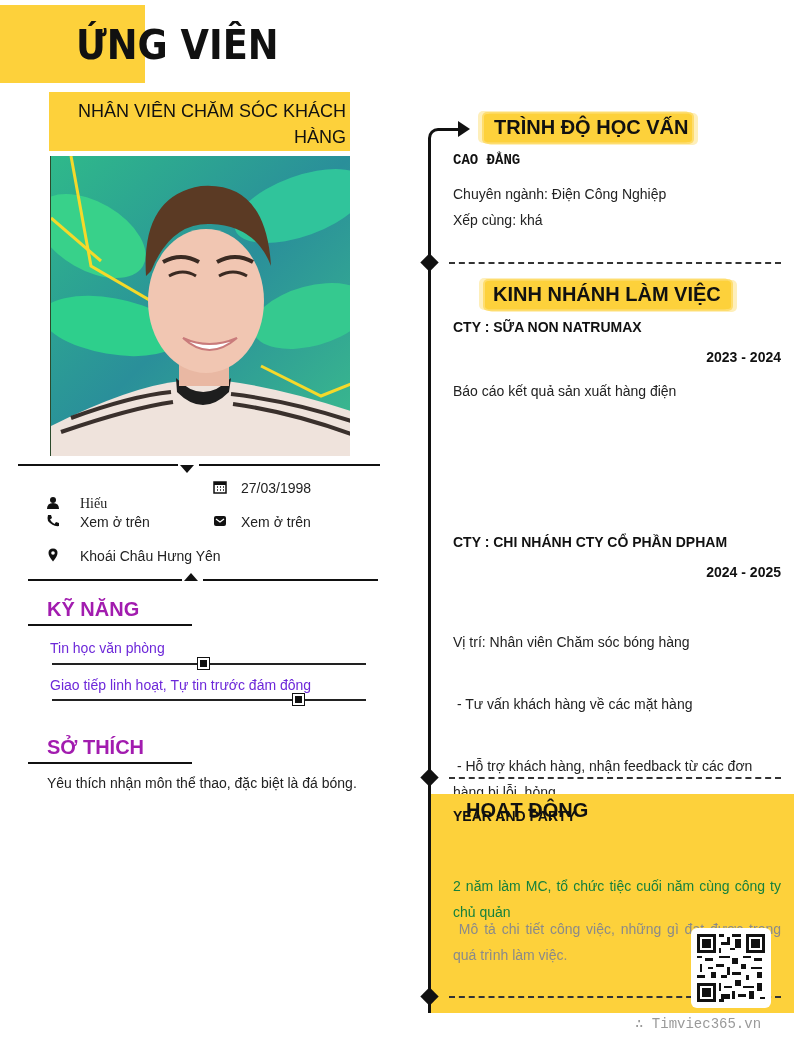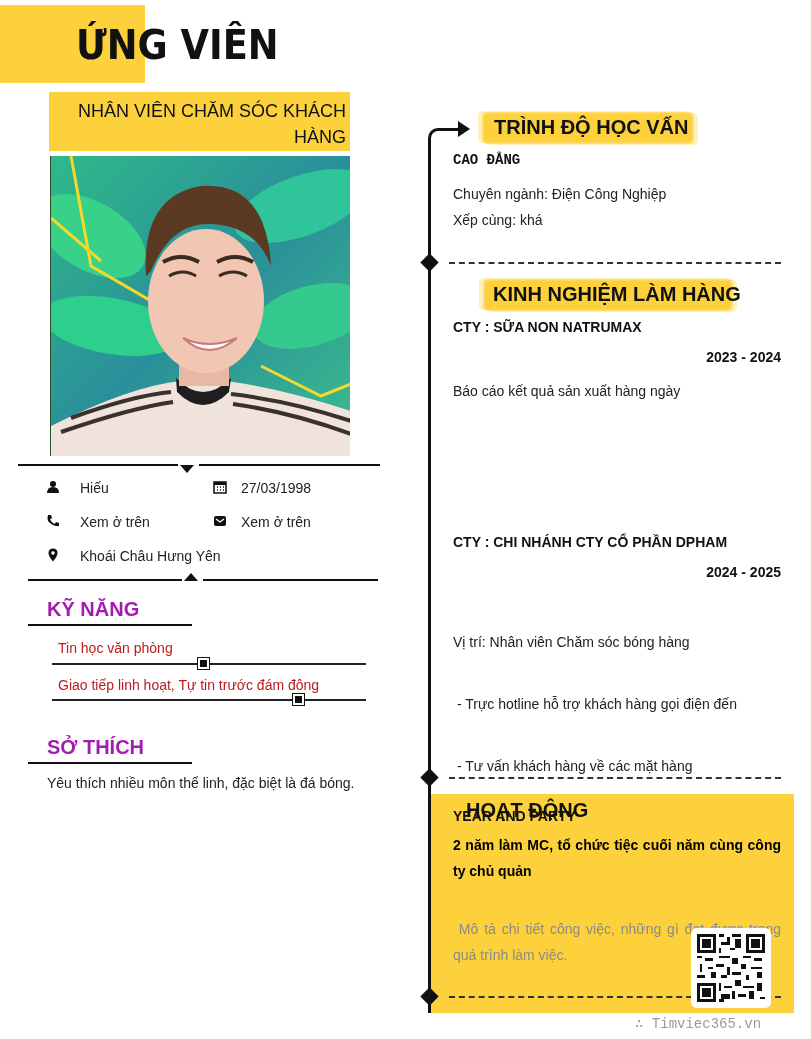--- a/index.html
+++ b/index.html
@@ -24,21 +24,21 @@
   .tri-up { width: 0; height: 0; border-left: 7px solid transparent; border-right: 7px solid transparent; border-bottom: 8px solid #111; }
 
   
   .info-row { font-size: 14px; color: #222; display: flex; align-items: center; white-space: nowrap; }
   .info-icon { width: 16px; height: 16px; display: inline-block; margin-right: 18px; }
 
   
   .sec-left { font-size: 20px; font-weight: bold; color: #a21caf; }
   .sec-underline { height: 2px; background: #111; width: 164px; }
 
-  .skill-label { font-size: 14px; color: #b91c1c; white-space: nowrap; margin-left: 8px; }
+  .skill-label { font-size: 14px; color: #6d28d9; white-space: nowrap; }
   .skill-track { height: 2px; background: #222; }
   .skill-knob { width: 11px; height: 11px; background: #111; border: 2px solid #fff; outline: 1px solid #111; }
 
   .body-text { font-size: 14px; color: #222; }
 
   
   .timeline { left: 428px; width: 3px; background: #111; }
   .diamond { width: 13px; height: 13px; background: #111; transform: rotate(45deg); }
   .dash { height: 0; border-top: 2px dashed #333; }
 
@@ -102,21 +102,21 @@
     <path d="M166,106 Q184,96 202,106" stroke="#3a2a22" stroke-width="4" fill="none"></path>
 
     <path d="M132,182 Q158,206 186,182 Q158,194 132,182 Z" fill="#fff" stroke="#c97b7b" stroke-width="2"></path>
   </svg>
 </div>
 
 <div class="abs hline" style="left:18px; top:464px; width:160px;"></div>
 <div class="abs tri-down" style="left:180px; top:465px;"></div>
 <div class="abs hline" style="left:199px; top:464px; width:181px;"></div>
 
-<div class="abs info-row" style="left:46px; top:480px;">
+<div class="abs info-row" style="left:46px; top:496px;font-family:Liberation Serif, serif;">
   <span class="info-icon">
     <svg width="14" height="14" viewBox="0 0 14 14">
         <circle cx="7" cy="4" r="3" fill="#111"></circle>
         <path d="M1,13 Q1,7 7,7 Q13,7 13,13 Z" fill="#111"></path>
       </svg>
   </span>
   <span>Hiếu</span>
 </div>
 <div class="abs info-row" style="left:213px; top:480px;">
   <span class="info-icon" style="margin-right:12px;">
@@ -165,62 +165,61 @@
 <div class="abs skill-label" style="left:50px; top:640px;">Tin học văn phòng</div>
 <div class="abs skill-track" style="left:52px; top:663px; width:314px;"></div>
 <div class="abs skill-knob" style="left:198px; top:658px;"></div>
 
 <div class="abs skill-label" style="left:50px; top:677px;">Giao tiếp linh hoạt, Tự tin trước đám đông</div>
 <div class="abs skill-track" style="left:52px; top:699px; width:314px;"></div>
 <div class="abs skill-knob" style="left:293px; top:694px;"></div>
 
 <div class="abs sec-left" style="left:47px; top:736px;">SỞ THÍCH</div>
 <div class="abs sec-underline" style="left:28px; top:762px;"></div>
-<div class="abs body-text" style="left:47px; top:775px; white-space:nowrap;">Yêu thích nhiều môn thể linh, đặc biệt là đá bóng.</div>
+<div class="abs body-text" style="left:47px; top:775px; white-space:nowrap;">Yêu thích nhận môn thể thao, đặc biệt là đá bóng.</div>
 
 <div class="abs" style="left:428px; top:128px; width:14px; height:14px; border-left:3px solid #111; border-top:3px solid #111; border-top-left-radius:10px;"></div>
 <div class="abs" style="left:440px; top:128px; width:20px; height:3px; background:#111;"></div>
 <div class="abs" style="left:458px; top:121px; width:0; height:0; border-top:8px solid transparent; border-bottom:8px solid transparent; border-left:12px solid #111;"></div>
 <div class="abs timeline" style="top:138px; height:875px;"></div>
 
 <div class="abs brush" style="left:484px; top:114px; width:208px; height:28px;"></div>
 <div class="abs sec-right" style="left:494px; top:116px;">TRÌNH ĐỘ HỌC VẤN</div>
 <div class="abs sub-title" style="left:453px; top:152px;font-family:Liberation Mono, monospace;">CAO ĐẲNG</div>
 <div class="abs line-text" style="left:453px; top:181px;">Chuyên ngành: Điện Công Nghiệp</div>
 <div class="abs line-text" style="left:453px; top:207px;">Xếp cùng: khá</div>
 
 <div class="abs diamond" style="left:423px; top:256px;"></div>
 <div class="abs dash" style="left:449px; top:262px; width:332px;"></div>
 
 <div class="abs brush" style="left:485px; top:281px; width:246px; height:28px;"></div>
-<div class="abs sec-right" style="left:493px; top:283px;">KINH NGHIỆM LÀM HÀNG</div>
+<div class="abs sec-right" style="left:493px; top:283px;">KINH NHÁNH LÀM VIỆC</div>
 
 <div class="abs sub-title" style="left:453px; top:319px;">CTY : SỮA NON NATRUMAX</div>
 <div class="abs date" style="left:600px; top:349px; width:181px;">2023 - 2024</div>
 <div class="abs" style="left:453px; top:378px; width:328px;">
-  <div class="line-text">Báo cáo kết quả sản xuất hàng ngày</div>
+  <div class="line-text">Báo cáo kết quả sản xuất hàng điện</div>
 </div>
 
 <div class="abs sub-title" style="left:453px; top:534px;">CTY : CHI NHÁNH CTY CỔ PHẦN DPHAM</div>
 <div class="abs date" style="left:600px; top:564px; width:181px;">2024 - 2025</div>
 <div class="abs" style="left:453px; top:593px; width:330px; white-space:pre-wrap;">
   <div class="line-text">Vị trí: Nhân viên Chăm sóc bóng hàng</div>
-  <div class="line-text"> - Trực hotline hỗ trợ khách hàng gọi điện đến</div>
   <div class="line-text"> - Tư vấn khách hàng về các mặt hàng</div>
   <div class="line-text"> - Hỗ trợ khách hàng, nhận feedback từ các đơn hàng bị lỗi, hỏng</div>
   <div class="line-text">  - Báo cáo kết quả công việc hàng ngày</div>
 </div>
 
 <div class="abs diamond" style="left:423px; top:771px;"></div>
 <div class="abs dash" style="left:449px; top:777px; width:332px;"></div>
 
 <div class="abs activity-box"></div>
 <div class="abs sec-right" style="left:466px; top:799px;">HOẠT ĐỘNG</div>
 <div class="abs sub-title" style="left:453px; top:808px;">YEAR AND PARTY</div>
-<div class="abs line-text" style="left:453px; top:832px; width:328px; text-align:justify; color:#000000;font-weight:bold;">2 năm làm MC, tổ chức tiệc cuối năm cùng công ty chủ quản</div>
+<div class="abs line-text" style="left:453px; top:873px; width:328px; text-align:justify; color:#15803d;">2 năm làm MC, tổ chức tiệc cuối năm cùng công ty chủ quản</div>
 <div class="abs line-text muted" style="left:453px; top:916px; width:328px; text-align:justify; white-space:pre-wrap;"> Mô tả chi tiết công việc, những gì đạt được trong quá trình làm việc.</div>
 
 <div class="abs diamond" style="left:423px; top:990px;"></div>
 <div class="abs dash" style="left:449px; top:996px; width:332px;"></div>
 
 <div class="abs qr">
   <svg width="68" height="68" viewBox="0 0 25 25" shape-rendering="crispEdges">
     <rect width="25" height="25" fill="#fff"></rect>
     <g fill="#111">
       <rect x="0" y="0" width="7" height="7"></rect>

